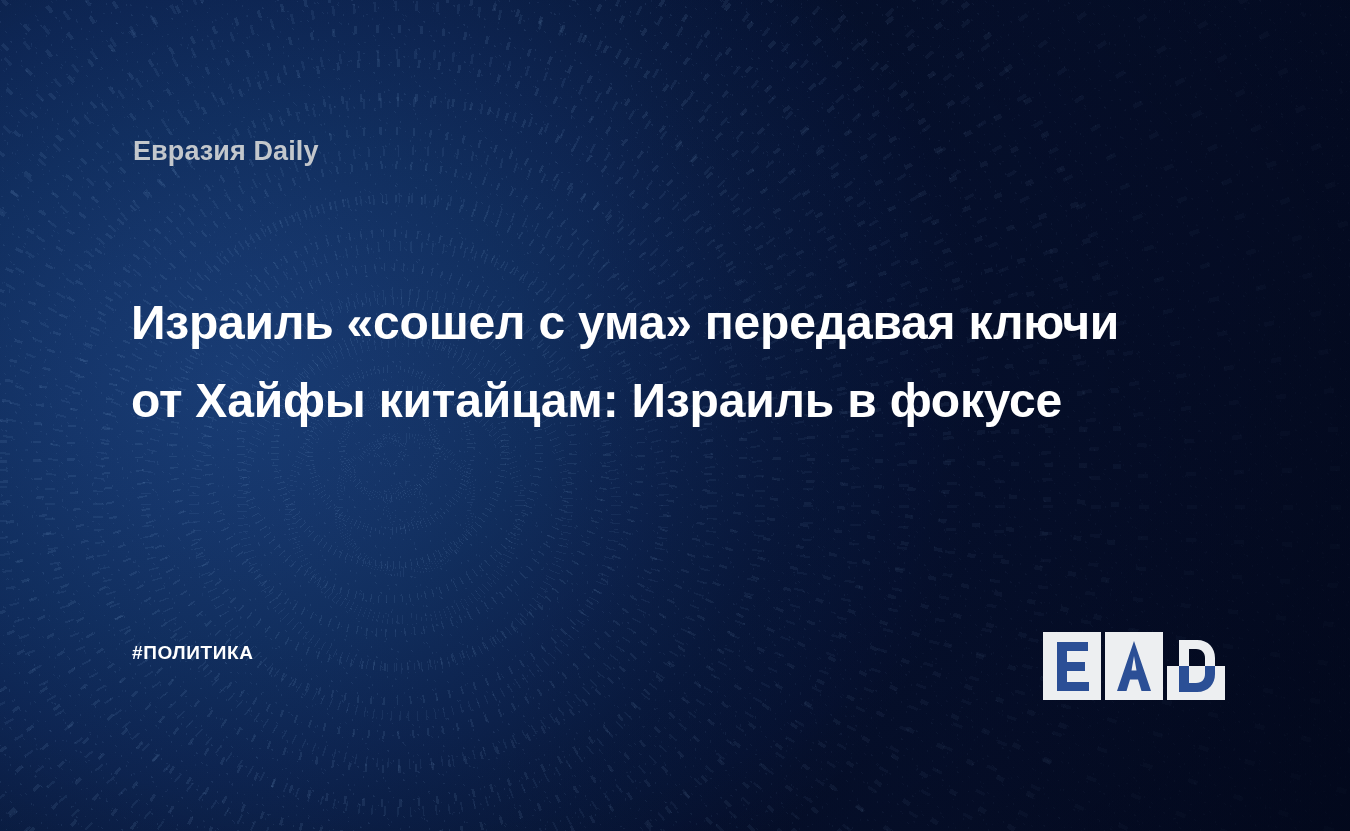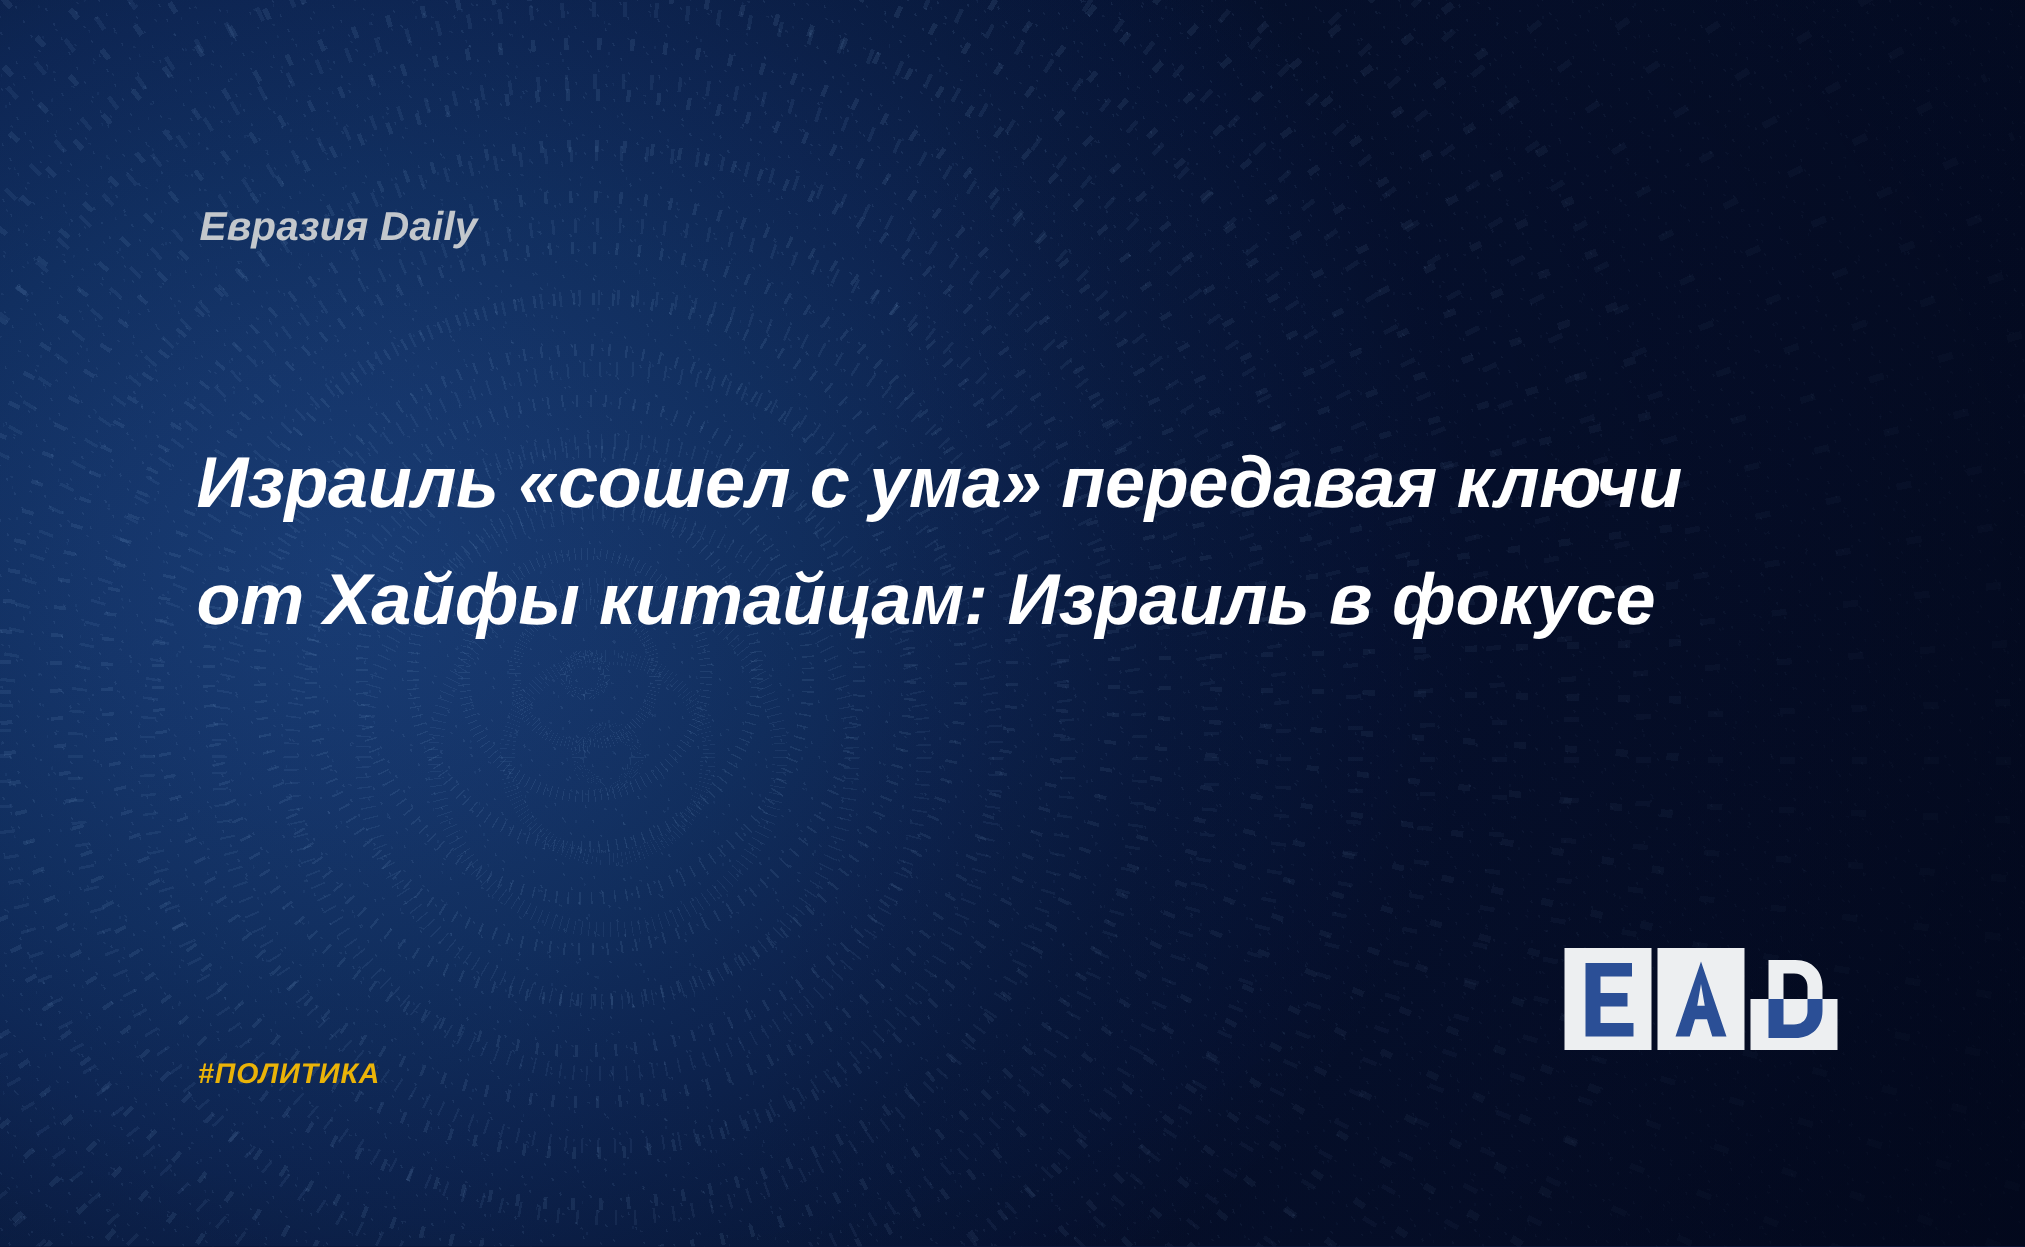--- a/index.html
+++ b/index.html
@@ -189,21 +189,20 @@
       rgba(14,44,98,0.22) 0%,
       rgba(10,30,74,0.10) 38%,
       rgba(4,12,38,0.30) 78%,
       rgba(2,8,28,0.55) 100%);
   }
 
   
   .content {
     position: absolute;
     inset: 0;
-    font-style: italic;
   }
 
   .brand {
     position: absolute;
     left: 133px;
     top: 136px;
     font-size: 27px;
     font-weight: bold;
     color: #c3c7cc;
     letter-spacing: 0.1px;
@@ -218,24 +217,24 @@
     font-size: 48px;
     font-weight: bold;
     line-height: 78px;
     color: #ffffff;
     letter-spacing: -0.2px;
   }
 
   .tag {
     position: absolute;
     left: 132px;
-    top: 706px;
+    top: 642px;
     font-size: 19px;
     font-weight: bold;
-    color: #eab308;
+    color: #ffffff;
     letter-spacing: 0.6px;
     white-space: nowrap;
   }
 
   
   .logo {
     position: absolute;
     left: 1043px;
     top: 624px;
     width: 182px;

